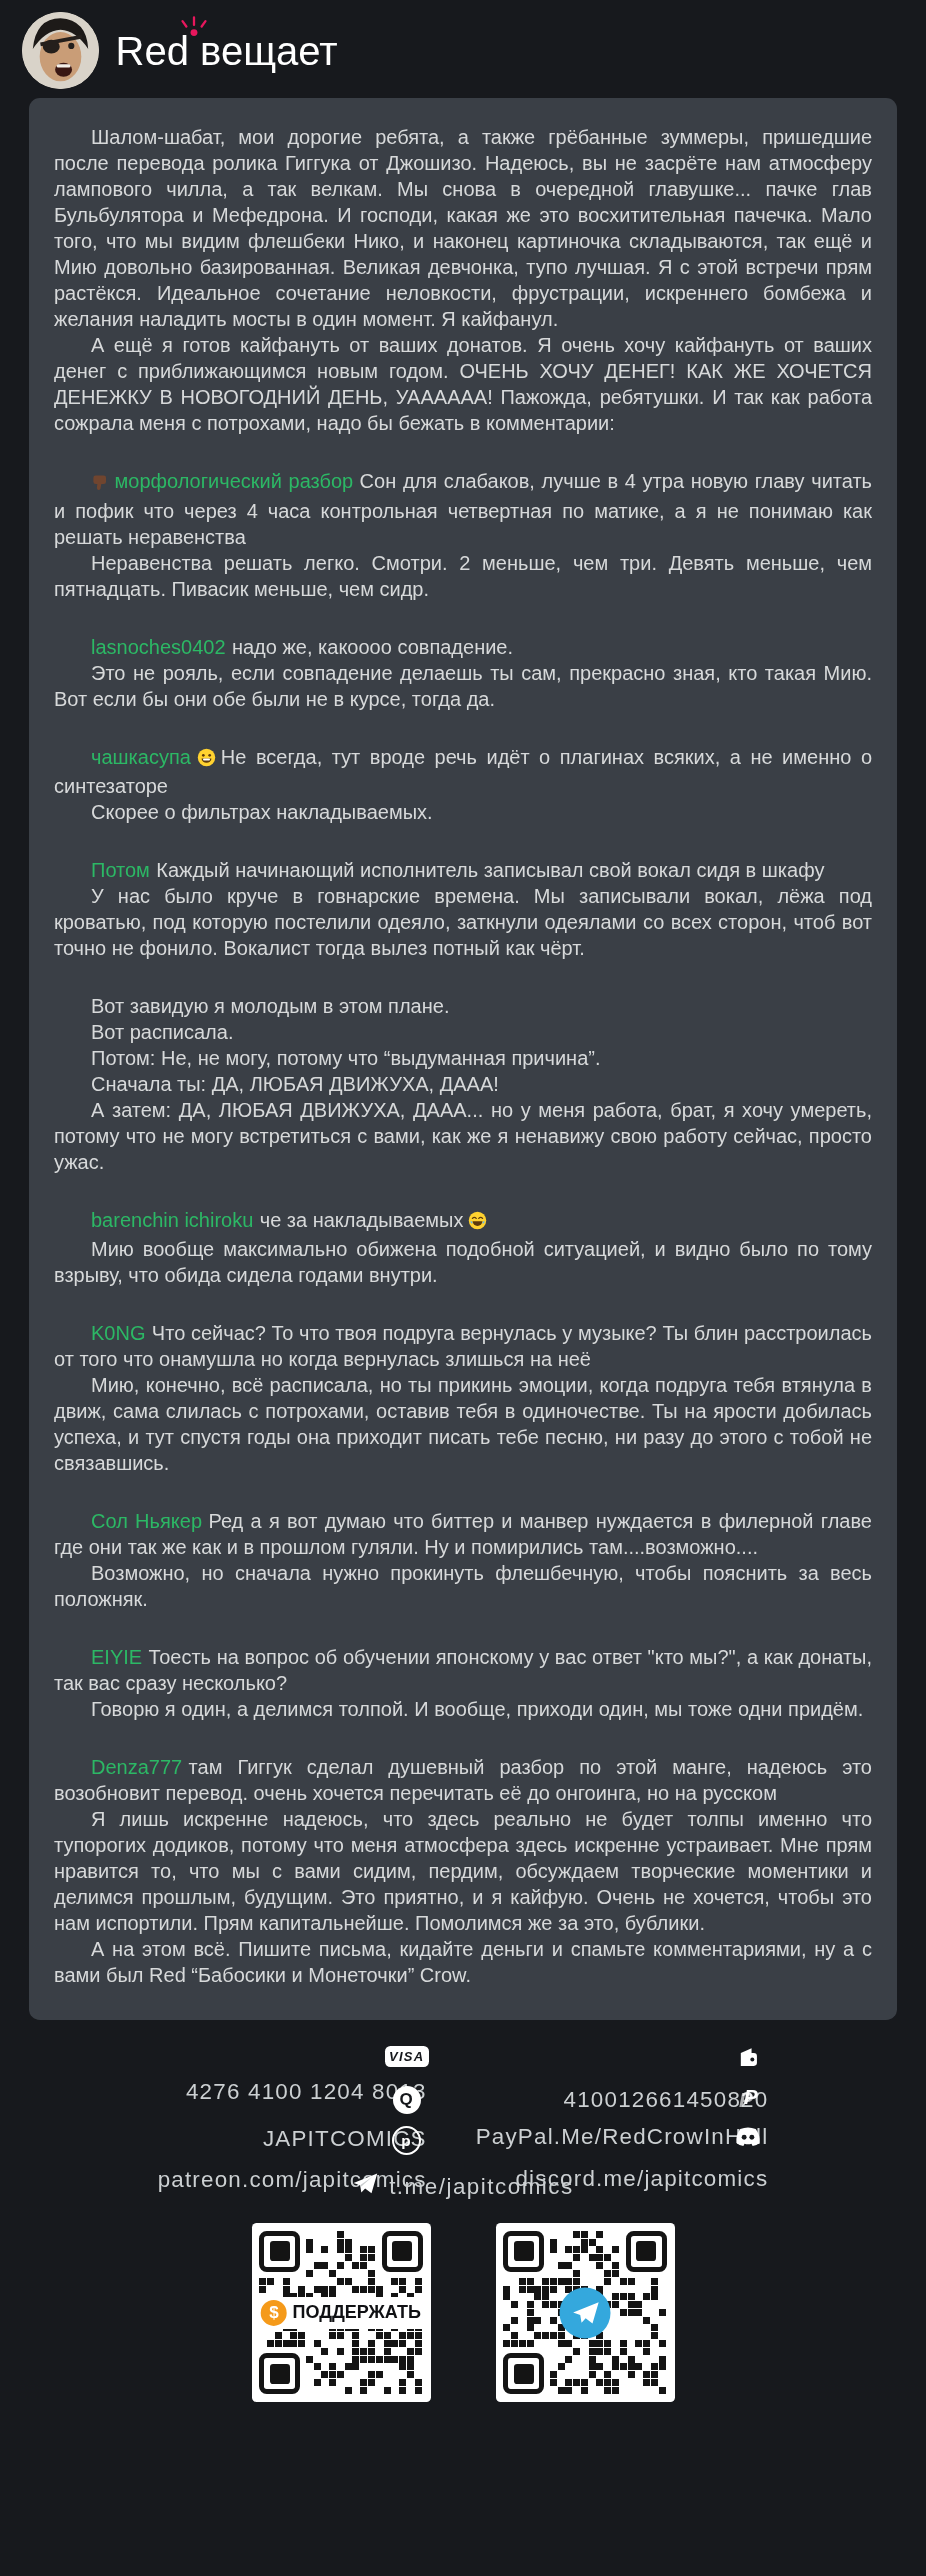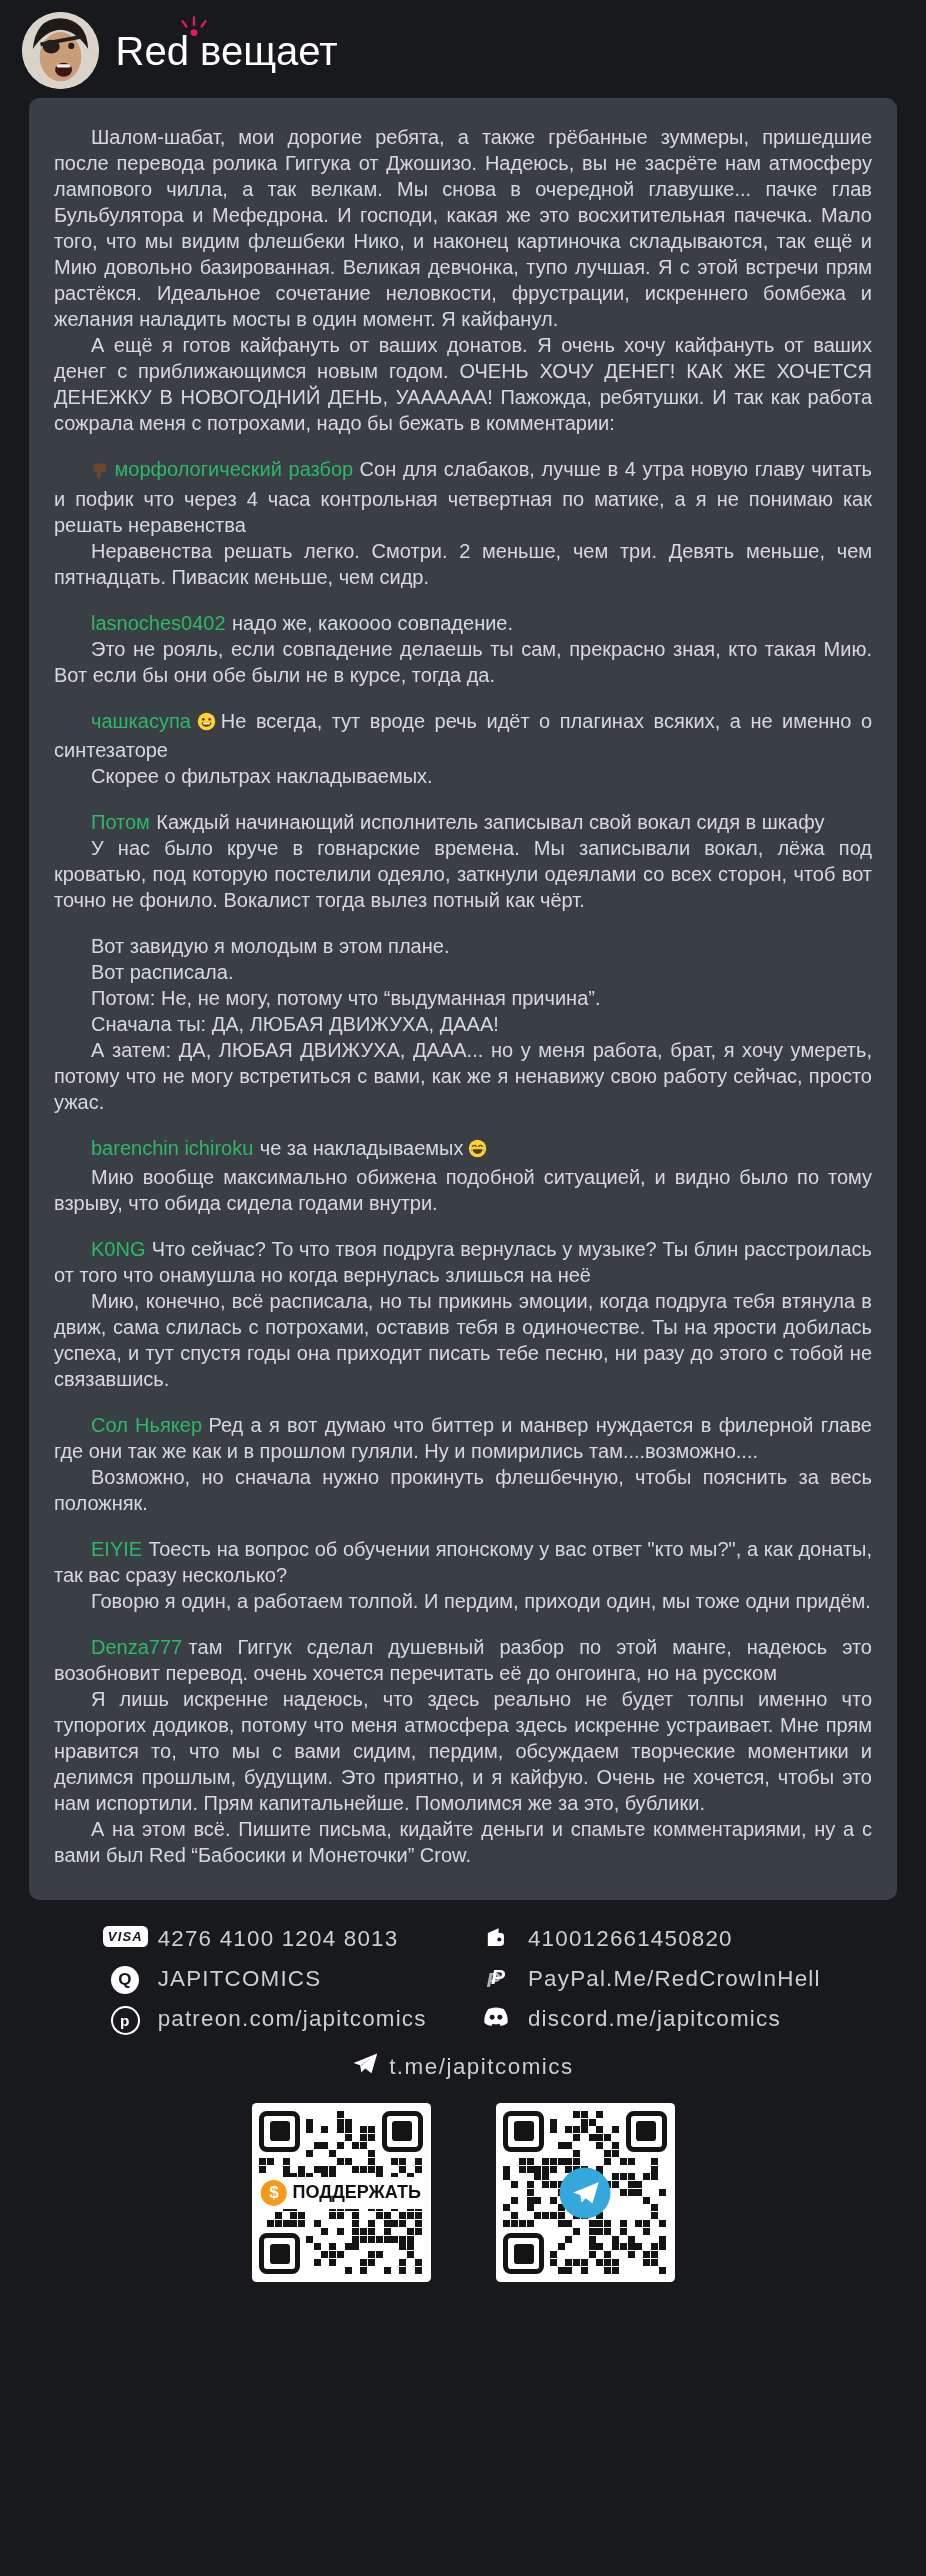--- a/index.html
+++ b/index.html
@@ -16,31 +16,31 @@
   .page-title{font-size:40px;color:#ffffff;font-weight:400;margin:0;line-height:1;}
   .spark{position:absolute;left:65px;top:-15.4px;}
   
   .card{
     margin:0 29px;
     background:#3a3f46;
     border-radius:10.8px;
     padding:26px 25px 32px;
   }
   .card p{margin:0;font-size:20px;line-height:26px;text-align:justify;text-indent:37px;color:#d7d9da;}
-  .block{margin-top:20px;}
+  .block{margin-top:32px;}
   .reply{color:#e2603b;}
   .reply-follow{text-indent:0;}
   .username{color:#2cb865;margin-right:0.32em;}
   .emoji{display:inline-block;vertical-align:-3.1px;margin:0 4.6px 0 0;text-indent:0;}
   .emoji.after{margin:0 0 0 4.6px;}
   
   .footer{padding:26px 0 18.5px;}
   .pay-cols{display:flex;justify-content:center;gap:49px;}
   .pay-col{display:flex;flex-direction:column;gap:6.2px;}
-  .pay-row{display:flex;align-items:flex-start;gap:12.3px;height:34px;color:#ccd0d2;font-size:22.4px;letter-spacing:1.2px;font-weight:300;}
+  .pay-row{display:flex;align-items:flex-end;gap:12.3px;height:34px;color:#ccd0d2;font-size:22.4px;letter-spacing:1.2px;font-weight:300;flex-direction:column;}
   .pm-slot{width:40px;display:flex;justify-content:center;flex:none;}
   .pm-visa{background:#fff;color:#14161a;font-style:italic;font-weight:700;border-radius:5.4px;padding:3.9px 4.6px;font-size:13px;line-height:1;}
   .pm-round{width:28px;height:28px;border-radius:50%;background:#fff;color:#14161a;font-weight:700;font-size:17px;display:flex;align-items:center;justify-content:center;}
   .pm-ring{width:25px;height:25px;border-radius:50%;border:2.3px solid #fff;color:#fff;font-weight:700;font-size:15.4px;display:flex;align-items:center;justify-content:center;}
   .pm-pp{position:relative;width:21.6px;height:26px;}
   .pm-pp i,.pm-pp b{position:absolute;font-style:italic;font-weight:800;font-size:21px;color:#fff;line-height:1;}
   .pm-pp i{left:1.5px;top:3.1px;opacity:.65;}
   .pm-pp b{left:6.2px;top:0;}
   .tg-row{display:flex;justify-content:center;align-items:center;gap:10.8px;margin-top:12.3px;color:#ccd0d2;font-size:22.4px;letter-spacing:1.5px;font-weight:300;}
   
@@ -159,21 +159,21 @@
     <p>
       <span class="username">Сол Ньякер</span><span>Ред а я вот думаю что биттер и манвер нуждается в филерной главе где они так же как и в прошлом гуляли. Ну и помирились там....возможно....</span>
     </p>
     <p class="reply">Возможно, но сначала нужно прокинуть флешбечную, чтобы пояснить за весь положняк.</p>
   </div>
 
   <div class="block">
     <p>
       <span class="username">EIYIE</span><span>Тоесть на вопрос об обучении японскому у вас ответ "кто мы?", а как донаты, так вас сразу несколько?</span>
     </p>
-    <p class="reply">Говорю я один, а работаем толпой. И пердим, приходи один, мы тоже одни придём.</p>
+    <p class="reply">Говорю я один, а делимся толпой. И вообще, приходи один, мы тоже одни придём.</p>
   </div>
 
   <div class="block">
     <p>
       <span class="username">Denza777</span><span>там Гиггук сделал душевный разбор по этой манге, надеюсь это возобновит перевод. очень хочется перечитать её до онгоинга, но на русском</span>
     </p>
     <p class="reply">Я лишь искренне надеюсь, что здесь реально не будет толпы именно что тупорогих додиков, потому что меня атмосфера здесь искренне устраивает. Мне прям нравится то, что мы с вами сидим, пердим, обсуждаем творческие моментики и делимся прошлым, будущим. Это приятно, и я кайфую. Очень не хочется, чтобы это нам испортили. Прям капитальнейше. Помолимся же за это, бублики.</p>
   </div>
 
   <p class="block">А на этом всё. Пишите письма, кидайте деньги и спамьте комментариями, ну а с вами был Red “Бабосики и Монеточки” Crow.</p>

